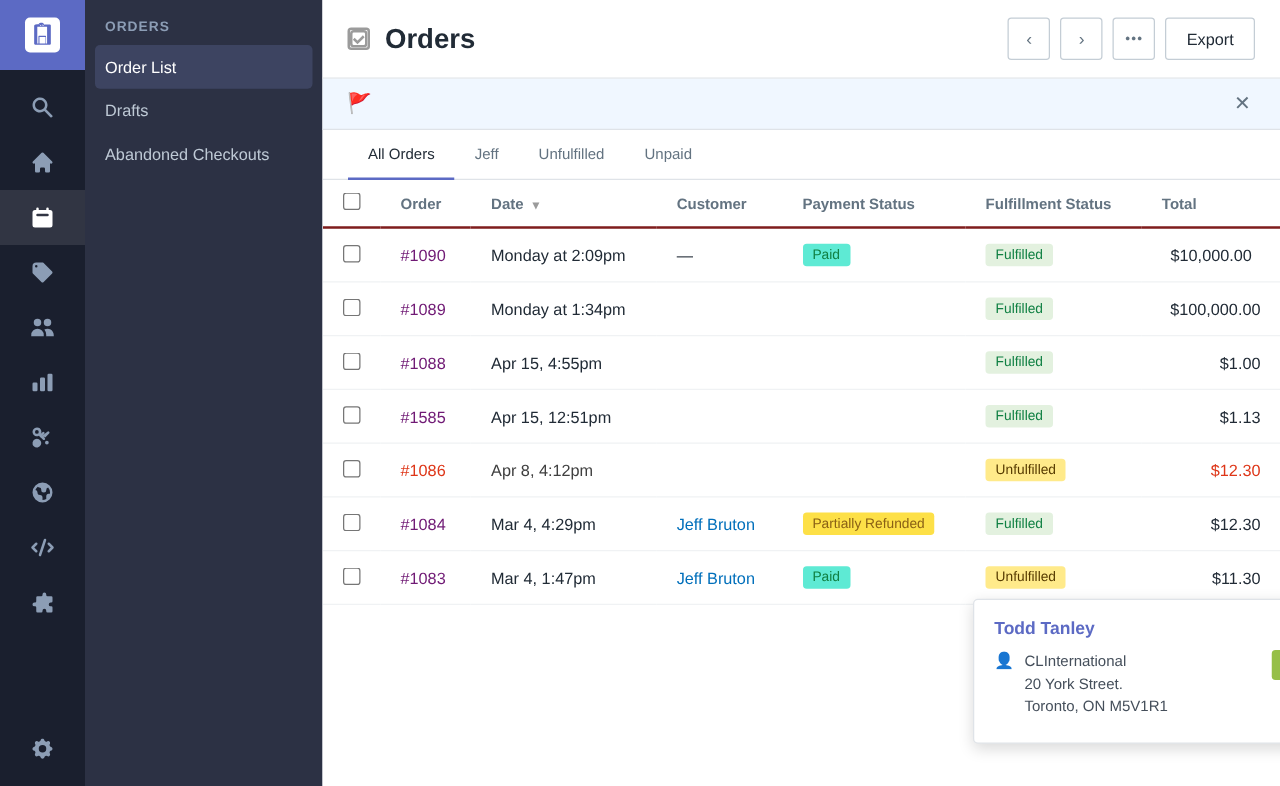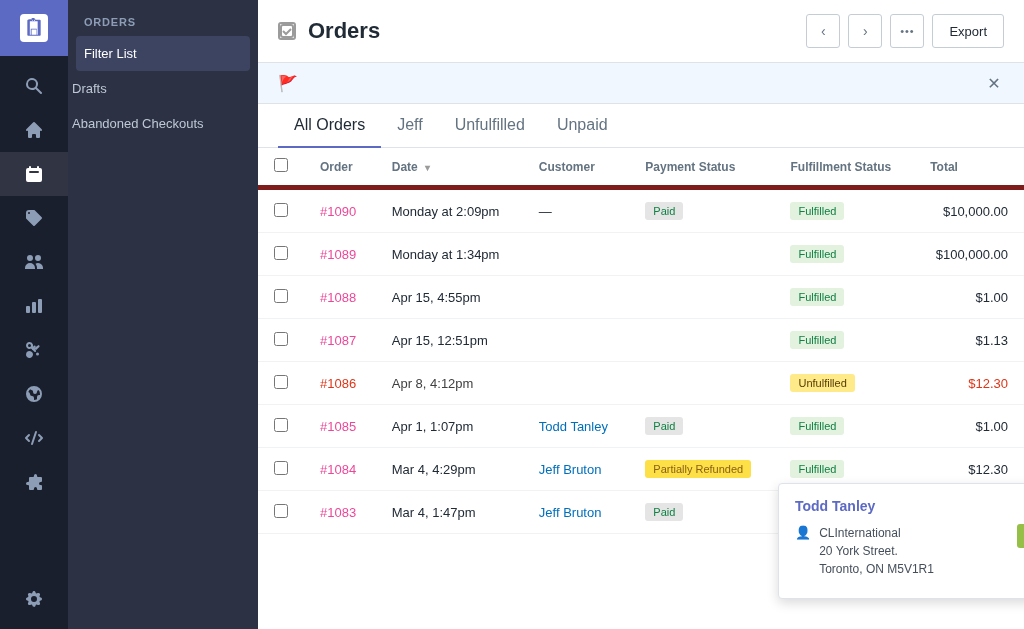--- a/index.html
+++ b/index.html
@@ -77,21 +77,21 @@
     }
     .nav-panel-header {
       padding: 16px 16px 8px;
       font-size: 11px;
       font-weight: 600;
       color: #8c9db5;
       letter-spacing: 0.8px;
       text-transform: uppercase;
     }
     .nav-item {
-      padding: 10px 4px;
+      padding: 10px 16px;
       color: #bec9d5;
       cursor: pointer;
       font-size: 13px;
     }
     .nav-item.active {
       background: #3d4461;
       color: #fff;
       border-radius: 4px;
       margin: 0 8px;
       padding: 10px 8px;
@@ -205,21 +205,21 @@
     
     .tabs {
       display: flex;
       border-bottom: 1px solid #dfe3e8;
       padding: 0 20px;
       background: #fff;
     }
     .tab {
       padding: 12px 16px;
       cursor: pointer;
-      font-size: 16px;
+      font-size: 12px;
       color: #637381;
       border-bottom: 2px solid transparent;
       margin-bottom: -1px;
     }
     .tab.active {
       color: #212b36;
       border-bottom-color: #5c6ac4;
       font-weight: 500;
     }
 
@@ -272,46 +272,46 @@
       width: 100%;
       border-collapse: collapse;
       background: #fff;
     }
     .orders-table th {
       text-align: left;
       padding: 10px 16px;
       font-size: 12px;
       font-weight: 600;
       color: #637381;
-      border-bottom: 5px solid #7f1d1d;
+      border-bottom: 2px solid #7f1d1d;
       background: #fff;
     }
     .orders-table td {
       padding: 12px 16px;
       border-bottom: 1px solid #f0f2f4;
       font-size: 13px;
       color: #212b36;
       vertical-align: middle;
     }
     .order-link {
-      color: #ec4899;
+      color: #701a75;
       text-decoration: none;
       font-weight: 500;
     }
     .order-link.overdue {
       color: #de3618;
     }
     .badge {
       display: inline-block;
       padding: 3px 8px;
       border-radius: 3px;
       font-size: 11px;
       font-weight: 500;
     }
-    .badge-paid { background: #e5e5e5; color: #108043; }
+    .badge-paid { background: #5eead4; color: #108043; }
     .badge-fulfilled { background: #e3f1df; color: #108043; }
     .badge-unfulfilled { background: #ffea8a; color: #573b00; }
     .badge-partial { background: #fde047; color: #8a6116; }
 
     .checkbox-cell {
       width: 40px;
     }
     .th-checkbox { width: 40px; }
     .sort-icon { margin-left: 4px; color: #9b9b9b; font-size: 10px; }
 
@@ -435,21 +435,21 @@
       <svg viewBox="0 0 20 20" fill="currentColor">
           <path fill-rule="evenodd" d="M11.49 3.17c-.38-1.56-2.6-1.56-2.98 0a1.532 1.532 0 01-2.286.948c-1.372-.836-2.942.734-2.106 2.106.54.886.061 2.042-.947 2.287-1.561.379-1.561 2.6 0 2.978a1.532 1.532 0 01.947 2.287c-.836 1.372.734 2.942 2.106 2.106a1.532 1.532 0 012.287.947c.379 1.561 2.6 1.561 2.978 0a1.533 1.533 0 012.287-.947c1.372.836 2.942-.734 2.106-2.106a1.533 1.533 0 01.947-2.287c1.561-.379 1.561-2.6 0-2.978a1.532 1.532 0 01-.947-2.287c.836-1.372-.734-2.942-2.106-2.106a1.532 1.532 0 01-2.287-.947zM10 13a3 3 0 100-6 3 3 0 000 6z" clip-rule="evenodd"></path>
         </svg>
     </div>
   </div>
 </div>
 
 <div class="nav-panel">
   <div class="nav-panel-header">ORDERS</div>
   <div class="nav-item active">
-    <span>Filter List</span>
+    <span>Order List</span>
   </div>
   <div class="nav-item">
     <span>Drafts</span>
   </div>
   <div class="nav-item">
     <span>Abandoned Checkouts</span>
   </div>
 </div>
 
 <div class="main">
@@ -519,21 +519,21 @@
         </thead>
         <tbody>
 
           <tr>
             <td class="checkbox-cell"><input type="checkbox" style="width: 14px; height: 14px;"></td>
             <td><a href="#" class="order-link">#1090</a></td>
             <td>Monday at 2:09pm</td>
             <td>—</td>
             <td><span class="badge badge-paid">Paid</span></td>
             <td><span class="badge badge-fulfilled">Fulfilled</span></td>
-            <td style="text-align:right;">$10,000.00</td>
+            <td style="text-align:center;">$10,000.00</td>
           </tr>
 
           <tr>
             <td class="checkbox-cell"><input type="checkbox" style="width: 14px; height: 14px;"></td>
             <td><a href="#" class="order-link">#1089</a></td>
             <td>Monday at 1:34pm</td>
             <td></td>
             <td></td>
             <td><span class="badge badge-fulfilled">Fulfilled</span></td>
             <td style="text-align:right;">$100,000.00</td>
@@ -544,47 +544,38 @@
             <td><a href="#" class="order-link">#1088</a></td>
             <td>Apr 15, 4:55pm</td>
             <td></td>
             <td></td>
             <td><span class="badge badge-fulfilled">Fulfilled</span></td>
             <td style="text-align:right;">$1.00</td>
           </tr>
 
           <tr>
             <td class="checkbox-cell"><input type="checkbox" style="width: 14px; height: 14px;"></td>
-            <td><a href="#" class="order-link">#1087</a></td>
+            <td><a href="#" class="order-link">#1585</a></td>
             <td>Apr 15, 12:51pm</td>
             <td></td>
             <td></td>
             <td><span class="badge badge-fulfilled">Fulfilled</span></td>
             <td style="text-align:right;">$1.13</td>
           </tr>
 
           <tr>
             <td class="checkbox-cell"><input type="checkbox" style="width: 14px; height: 14px;"></td>
             <td><a href="#" class="order-link overdue">#1086</a></td>
             <td style="color:#404040;">Apr 8, 4:12pm</td>
             <td></td>
             <td></td>
             <td><span class="badge badge-unfulfilled">Unfulfilled</span></td>
             <td style="text-align:right;color:#de3618;">$12.30</td>
           </tr>
 
-          <tr>
-            <td class="checkbox-cell"><input type="checkbox" style="width: 14px; height: 14px;"></td>
-            <td><a href="#" class="order-link">#1085</a></td>
-            <td>Apr 1, 1:07pm</td>
-            <td><a href="#" style="color:#006fbb;text-decoration:none;">Todd Tanley</a></td>
-            <td><span class="badge badge-paid">Paid</span></td>
-            <td><span class="badge badge-fulfilled">Fulfilled</span></td>
-            <td style="text-align:right;">$1.00</td>
-          </tr>
 
           <tr>
             <td class="checkbox-cell"><input type="checkbox" style="width: 14px; height: 14px;"></td>
             <td><a href="#" class="order-link">#1084</a></td>
             <td>Mar 4, 4:29pm</td>
             <td><a href="#" style="color:#006fbb;text-decoration:none;">Jeff Bruton</a></td>
             <td><span class="badge badge-partial">Partially Refunded</span></td>
             <td><span class="badge badge-fulfilled">Fulfilled</span></td>
             <td style="text-align:right;">$12.30</td>
           </tr>

